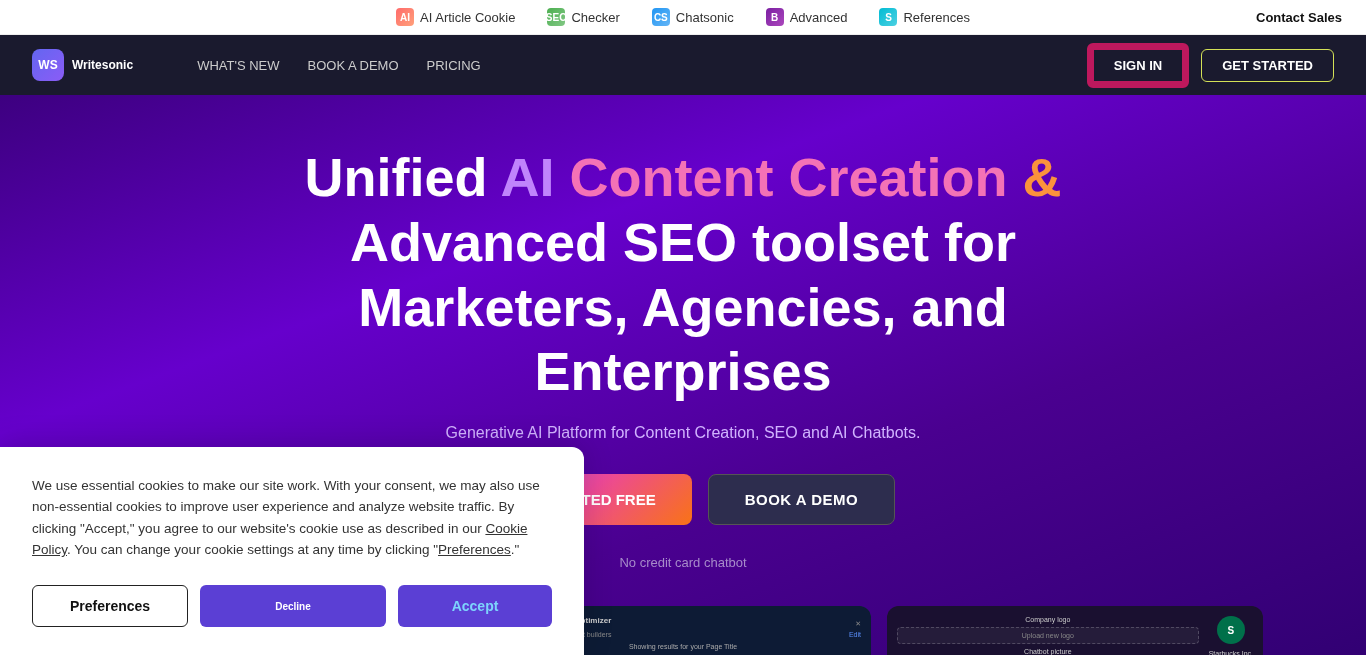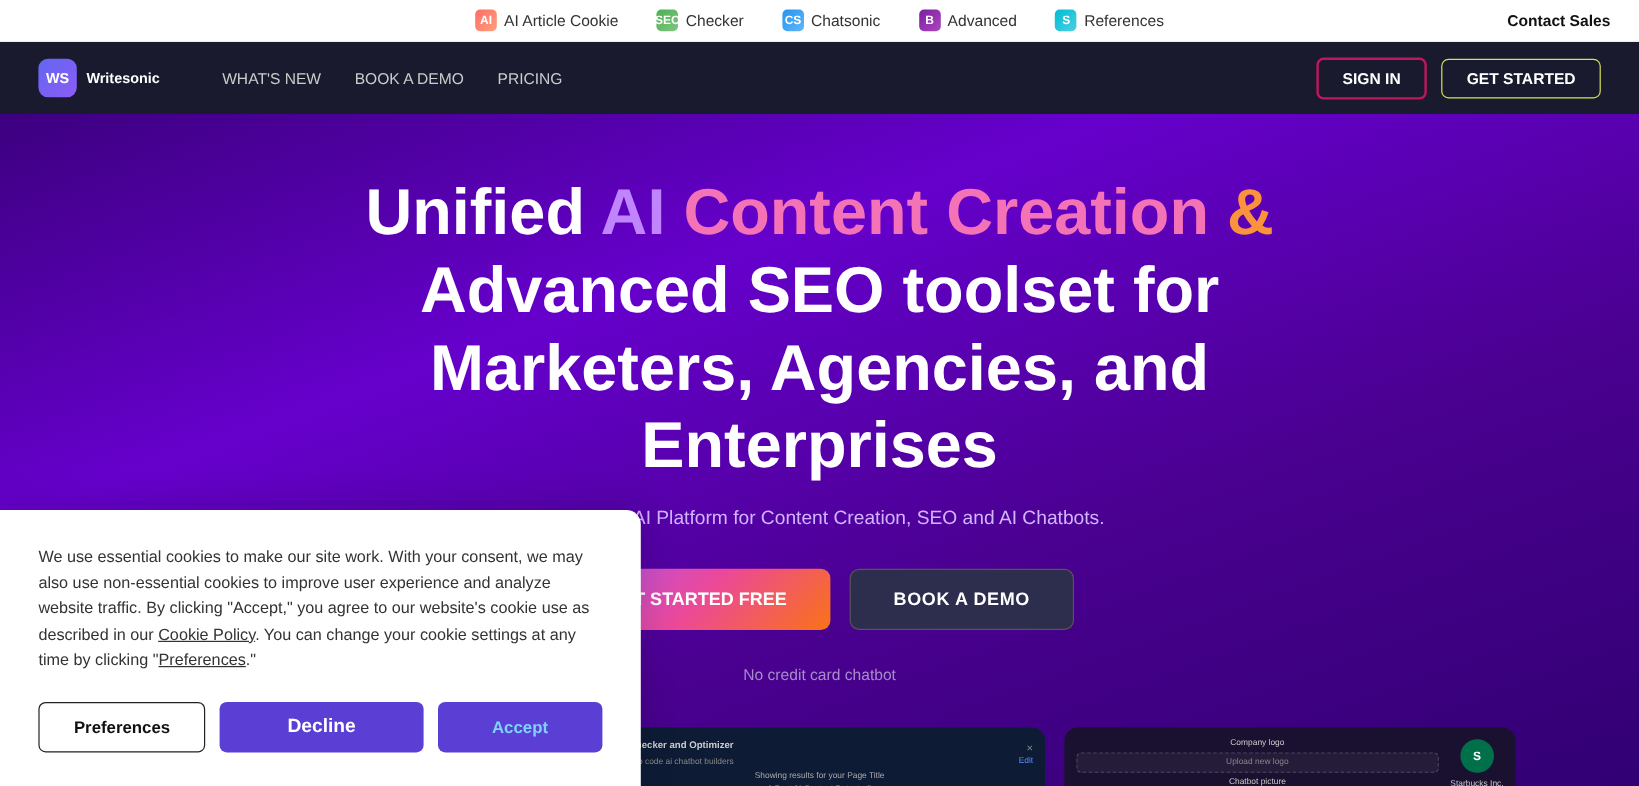--- a/index.html
+++ b/index.html
@@ -48,21 +48,21 @@
       color: #111;
     }
 
     
     .navbar {
       background: #1a1a2e;
       display: flex;
       align-items: center;
       padding: 0 32px;
       height: 60px;
-      gap: 0;
+      gap: 12px;
     }
     .navbar-logo {
       display: flex;
       align-items: center;
       gap: 8px;
       margin-right: 40px;
     }
     .logo-icon {
       width: 32px;
       height: 32px;
@@ -100,21 +100,21 @@
     .nav-plus {
       color: #aaa;
       font-size: 16px;
     }
     .nav-actions {
       display: flex;
       gap: 12px;
       align-items: center;
     }
     .btn-signin {
-      border: 2px solid #be185d;
+      border: 7px solid #be185d;
       background: transparent;
       color: #fff;
       padding: 8px 20px;
       border-radius: 6px;
       font-size: 13px;
       font-weight: 600;
       cursor: pointer;
     }
     .btn-get-started {
       border: 1px solid #d4e157;
@@ -204,21 +204,21 @@
     }
     .card-left { background: #1e1e3a; }
     .card-mid { background: #1a2a4a; }
     .card-right { background: #2a1a3a; }
 
     
     .cookie-banner {
       position: fixed;
       bottom: 0;
       left: 0;
-      width: 534px;
+      width: 584px;
       background: #fff;
       border-radius: 0 12px 0 0;
       padding: 28px 32px 28px;
       box-shadow: 0 -4px 30px rgba(0,0,0,0.15);
       z-index: 100;
     }
     .cookie-text {
       font-size: 13.5px;
       color: #333;
       line-height: 1.6;
@@ -243,21 +243,21 @@
       font-weight: 700;
       cursor: pointer;
       flex: 1;
     }
     .btn-decline {
       background: #5b3fd4;
       color: #fff;
       border: none;
       padding: 12px 38px;
       border-radius: 6px;
-      font-size: 16px;
+      font-size: 10px;
       font-weight: 700;
       cursor: pointer;
       flex: 1;
     }
     .btn-accept {
       background: #5b3fd4;
       color: #7dd3fc;
       border: none;
       padding: 12px 22px;
       border-radius: 6px;

